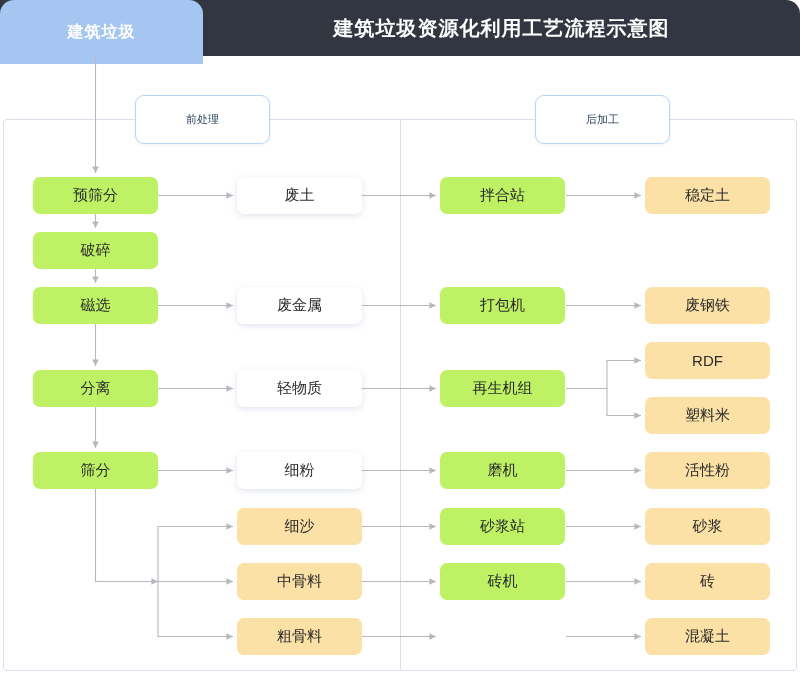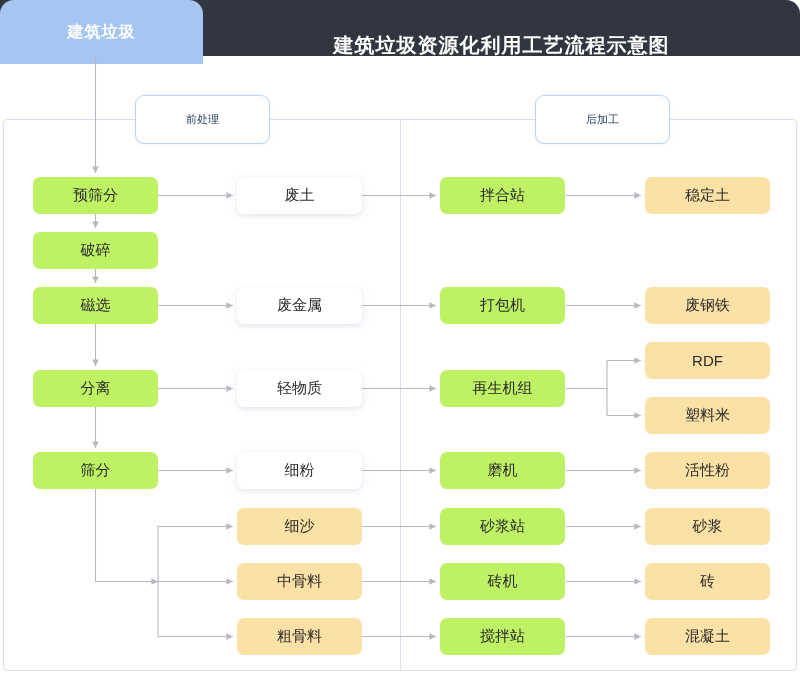--- a/index.html
+++ b/index.html
@@ -12,21 +12,21 @@
   #root{position:relative;width:800px;height:676px;}
 
   
   .header-bar{
     position:absolute;left:0;top:0;width:800px;height:56px;
     background:#313640;border-radius:0 14px 0 0;
   }
   .header-title{
     position:absolute;left:203px;top:0;width:597px;height:56px;
     display:flex;align-items:center;justify-content:center;
-    color:#ffffff;font-size:20px;font-weight:bold;letter-spacing:1px;margin-top:17px;
+    color:#ffffff;font-size:20px;font-weight:bold;letter-spacing:1px;
   }
   .header-tab{
     position:absolute;left:0;top:0;width:203px;height:64px;
     background:#a4c6f0;border-radius:14px 14px 0 0;
     display:flex;align-items:center;justify-content:center;
     color:#ffffff;font-size:16px;font-weight:bold;letter-spacing:1px;
   }
 
   
   .canvas-frame{
@@ -137,21 +137,20 @@
   <div class="node yellow" style="left:237px;top:508px">细沙</div>
   <div class="node yellow" style="left:237px;top:563px">中骨料</div>
   <div class="node yellow" style="left:237px;top:618px">粗骨料</div>
 
   <div class="node blue" style="left:440px;top:177px">拌合站</div>
   <div class="node blue" style="left:440px;top:287px">打包机</div>
   <div class="node blue" style="left:440px;top:370px">再生机组</div>
   <div class="node blue" style="left:440px;top:452px">磨机</div>
   <div class="node blue" style="left:440px;top:508px">砂浆站</div>
   <div class="node blue" style="left:440px;top:563px">砖机</div>
-  <div class="node blue" style="left:440px;top:618px">搅拌站</div>
 
   <div class="node yellow" style="left:645px;top:177px">稳定土</div>
   <div class="node yellow" style="left:645px;top:287px">废钢铁</div>
   <div class="node yellow" style="left:645px;top:342px">RDF</div>
   <div class="node yellow" style="left:645px;top:397px">塑料米</div>
   <div class="node yellow" style="left:645px;top:452px">活性粉</div>
   <div class="node yellow" style="left:645px;top:508px">砂浆</div>
   <div class="node yellow" style="left:645px;top:563px">砖</div>
   <div class="node yellow" style="left:645px;top:618px">混凝土</div>
 

